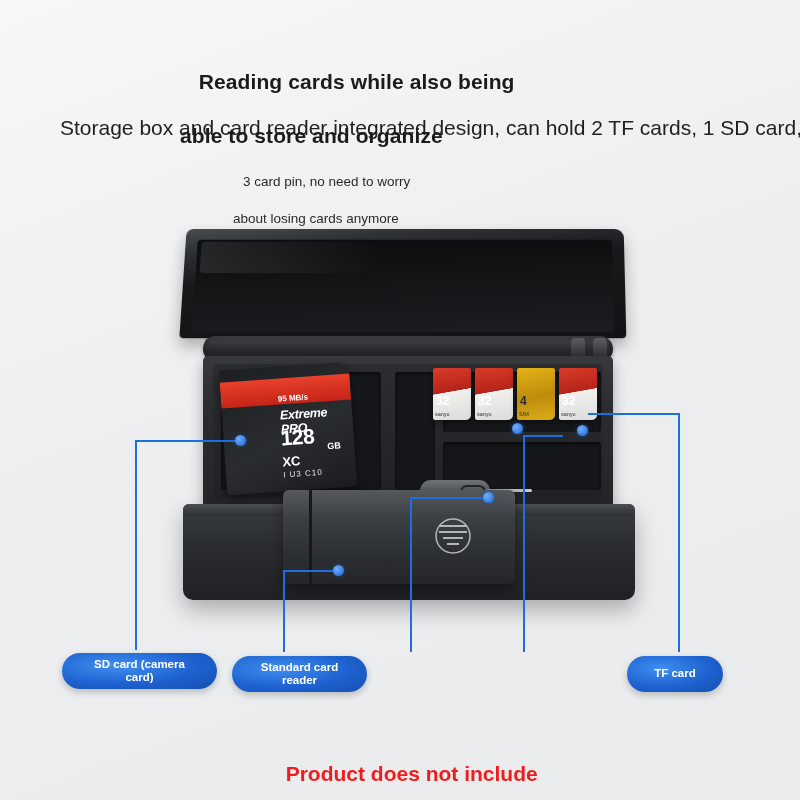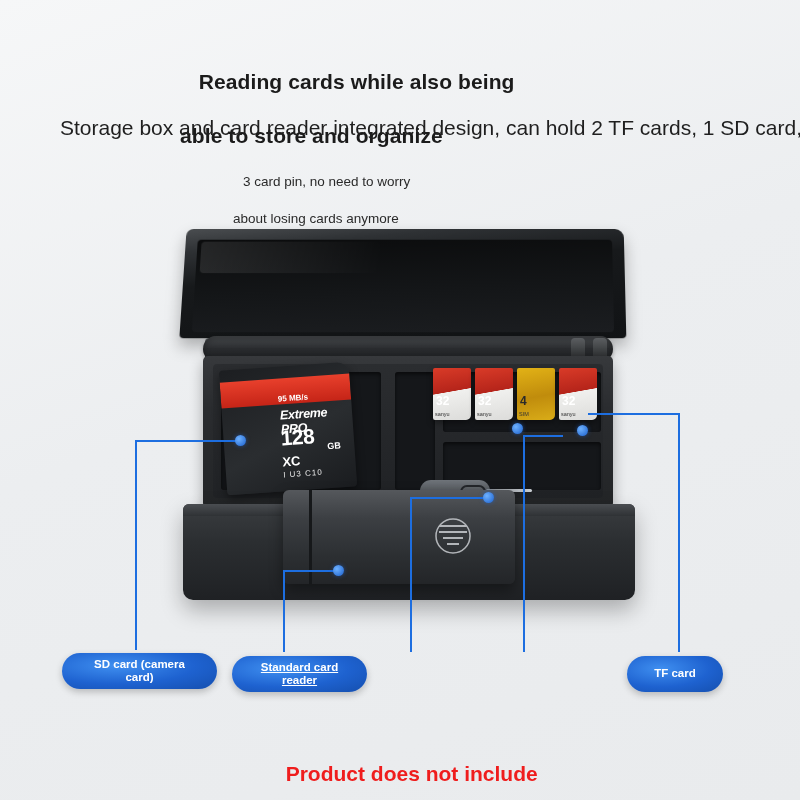--- a/index.html
+++ b/index.html
@@ -465,21 +465,21 @@
   <div class="leader" style="left:523px; top:435px; width:0; height:217px; border-left-width:2px;"></div>
   <div class="leader" style="left:523px; top:435px; width:40px; height:0; border-top-width:2px;"></div>
   <div class="dot" style="left:512px; top:423px;"></div>
 
   <div class="leader" style="left:588px; top:413px; width:92px; height:0; border-top-width:2px;"></div>
   <div class="leader" style="left:678px; top:413px; width:0; height:239px; border-left-width:2px;"></div>
   <div class="dot" style="left:577px; top:425px;"></div>
 
   <div class="callout" style="left:62px; top:653px; width:155px;">SD card (camera
 card)</div>
-  <div class="callout" style="left:232px; top:656px; width:135px;text-decoration:underline;">Standard card
+  <div class="callout" style="left:232px; top:656px; width:135px;">Standard card
 reader</div>
   <div class="callout" style="left:627px; top:656px; width:96px;">TF card</div>
 
   <div class="footer">
     <span>Product does not include</span>
     
   </div>
 
 </div>
 

